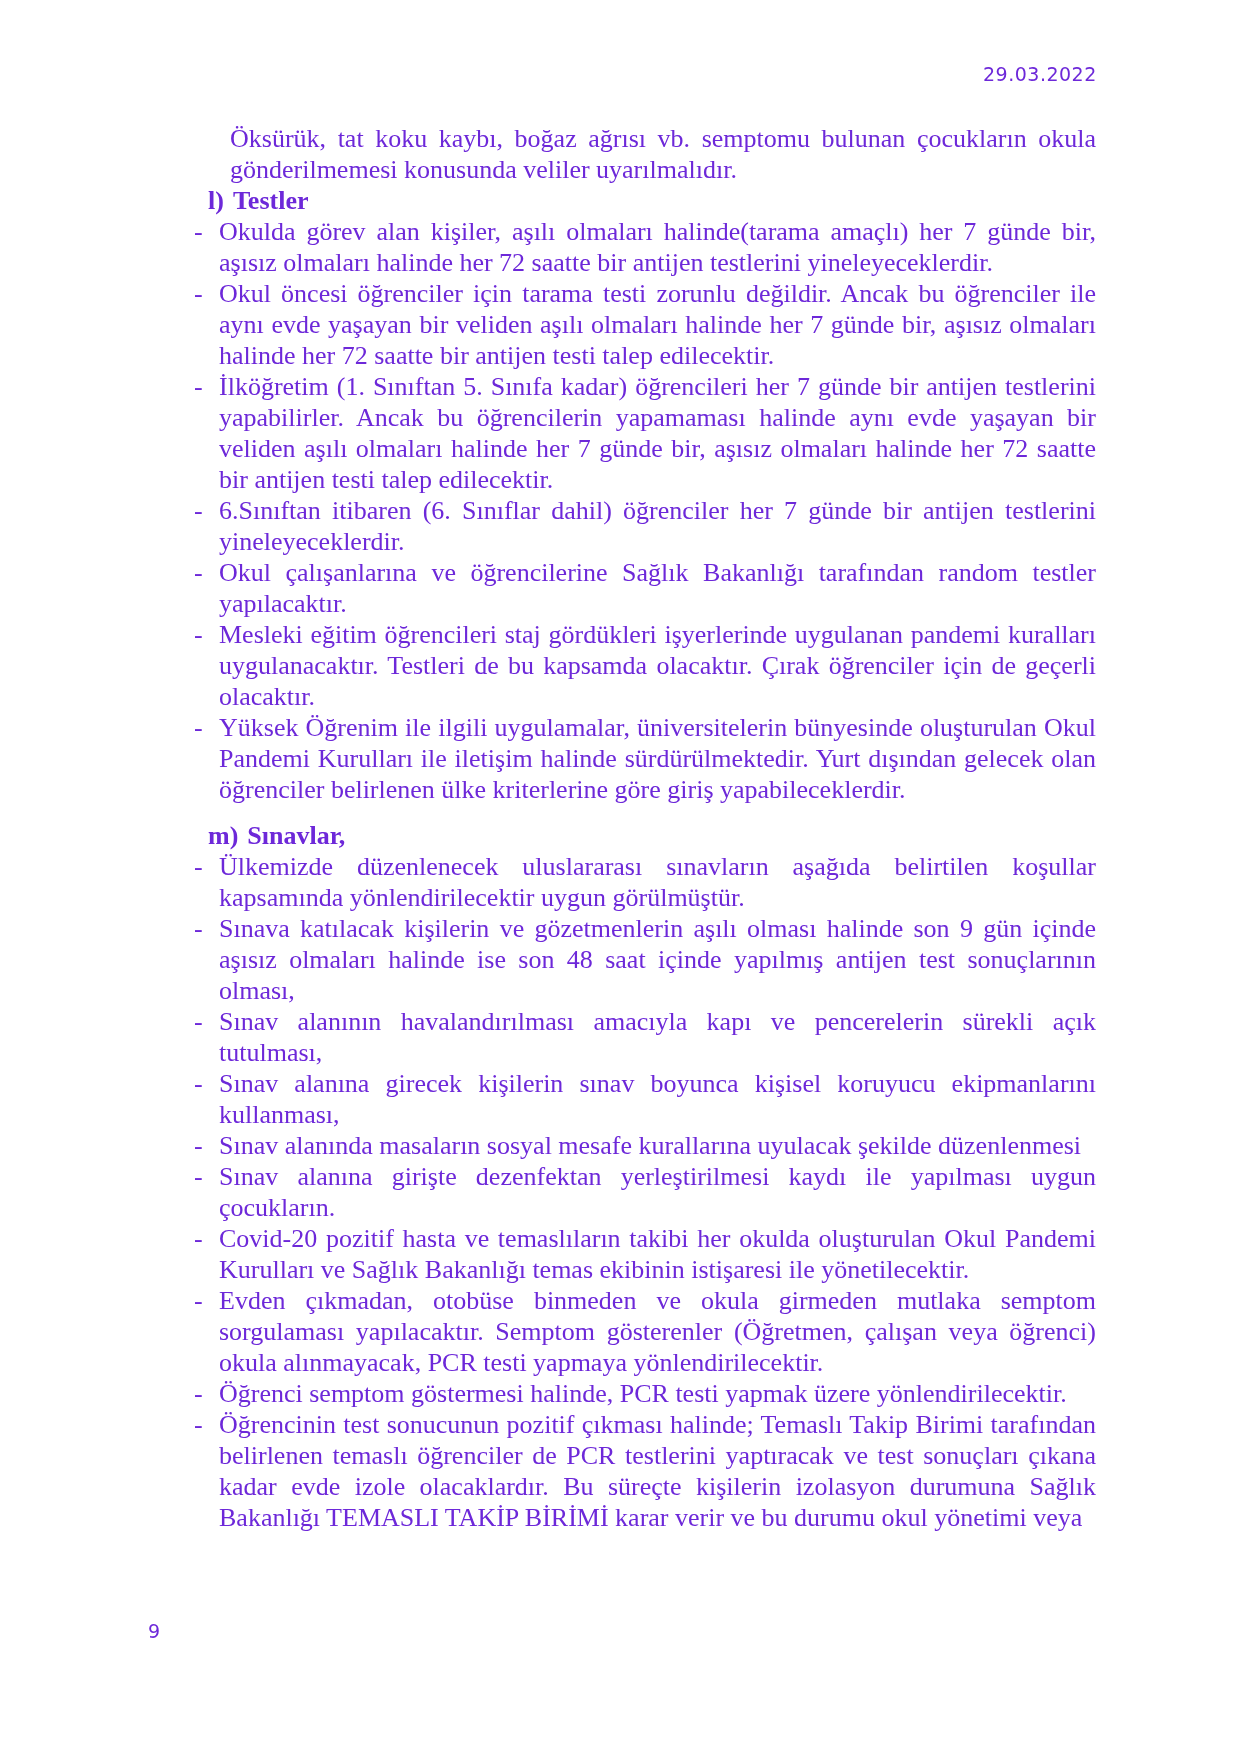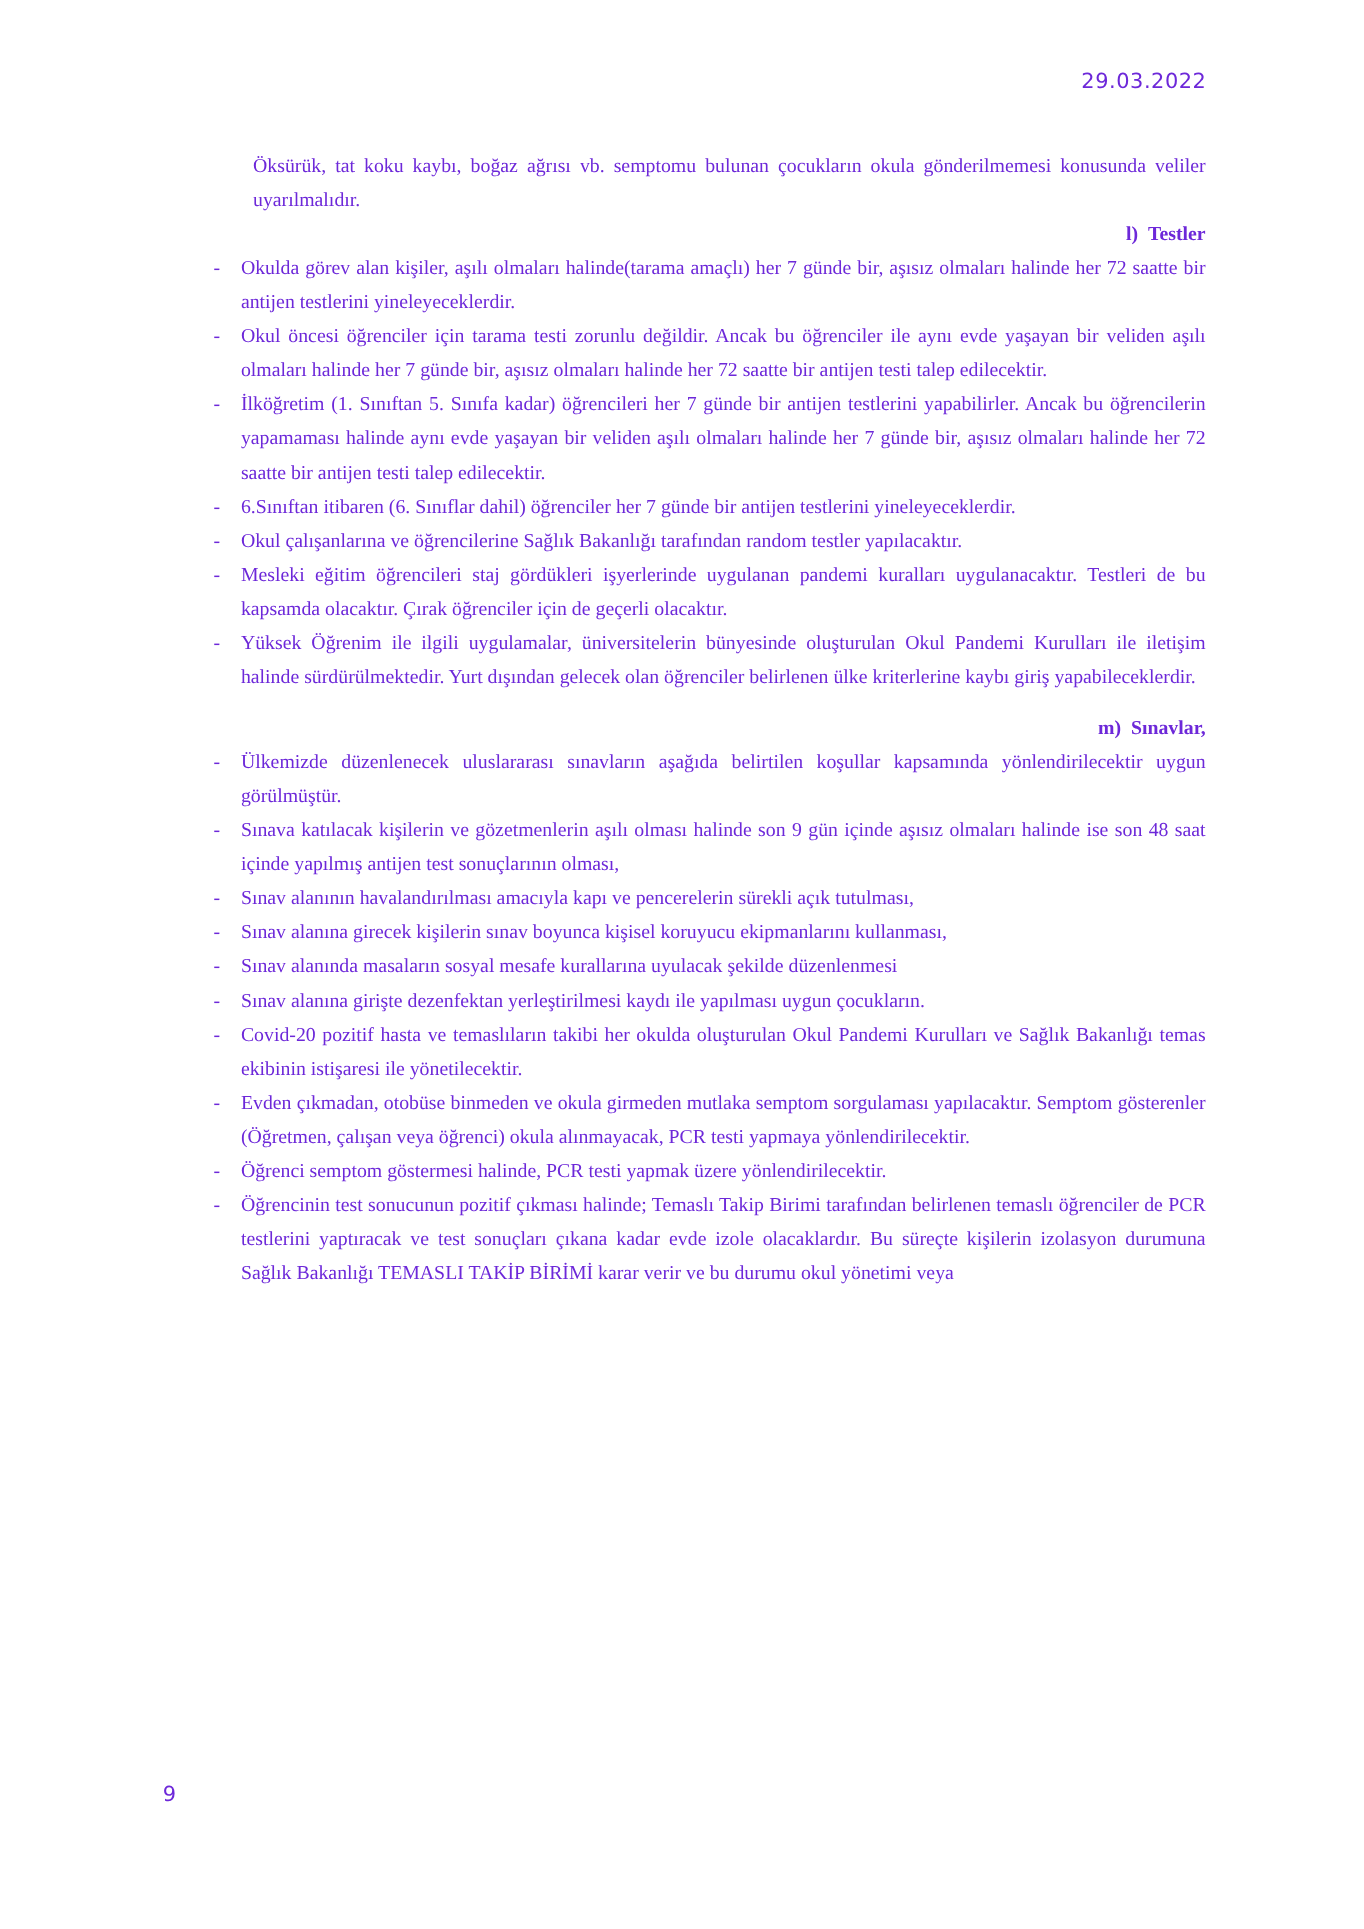--- a/index.html
+++ b/index.html
@@ -20,35 +20,35 @@
   .date {
     position: absolute;
     top: 63px;
     left: 983px;
     font-family: "DejaVu Sans", "Liberation Sans", sans-serif;
     font-size: 19px;
     letter-spacing: 0.5px;
   }
   .content {
     position: absolute;
-    top: 135px;
+    top: 123px;
     left: 185px;
     width: 911px;
-    font-size: 18px;
+    font-size: 26px;
     line-height: 31px;
     text-align: justify;
   }
   .intro {
     margin: 0;
     padding-left: 45px;
   }
   .heading {
     font-weight: bold;
     padding-left: 23px;
-    text-align: right;
+    text-align: left;
   }
   .hletter {
     margin-right: 9px;
   }
   .bullet {
     display: flex;
   }
   .bullet .marker {
     flex: 0 0 34px;
     box-sizing: border-box;
@@ -103,21 +103,21 @@
     <div class="bullet">
       <span class="marker">-</span>
       <span class="btext">Okul çalışanlarına ve öğrencilerine Sağlık Bakanlığı tarafından random testler yapılacaktır.</span>
     </div>
     <div class="bullet">
       <span class="marker">-</span>
       <span class="btext">Mesleki eğitim öğrencileri staj gördükleri işyerlerinde uygulanan pandemi kuralları uygulanacaktır. Testleri de bu kapsamda olacaktır. Çırak öğrenciler için de geçerli olacaktır.</span>
     </div>
     <div class="bullet">
       <span class="marker">-</span>
-      <span class="btext">Yüksek Öğrenim ile ilgili uygulamalar, üniversitelerin bünyesinde oluşturulan Okul Pandemi Kurulları ile iletişim halinde sürdürülmektedir. Yurt dışından gelecek olan öğrenciler belirlenen ülke kriterlerine kaybı giriş yapabileceklerdir.</span>
+      <span class="btext">Yüksek Öğrenim ile ilgili uygulamalar, üniversitelerin bünyesinde oluşturulan Okul Pandemi Kurulları ile iletişim halinde sürdürülmektedir. Yurt dışından gelecek olan öğrenciler belirlenen ülke kriterlerine göre giriş yapabileceklerdir.</span>
     </div>
 
     <div class="heading gap-before">
       <span class="hletter">m)</span><span class="htitle">Sınavlar,</span>
     </div>
     <div class="bullet">
       <span class="marker">-</span>
       <span class="btext">Ülkemizde düzenlenecek uluslararası sınavların aşağıda belirtilen koşullar kapsamında yönlendirilecektir uygun görülmüştür.</span>
     </div>
     <div class="bullet">

